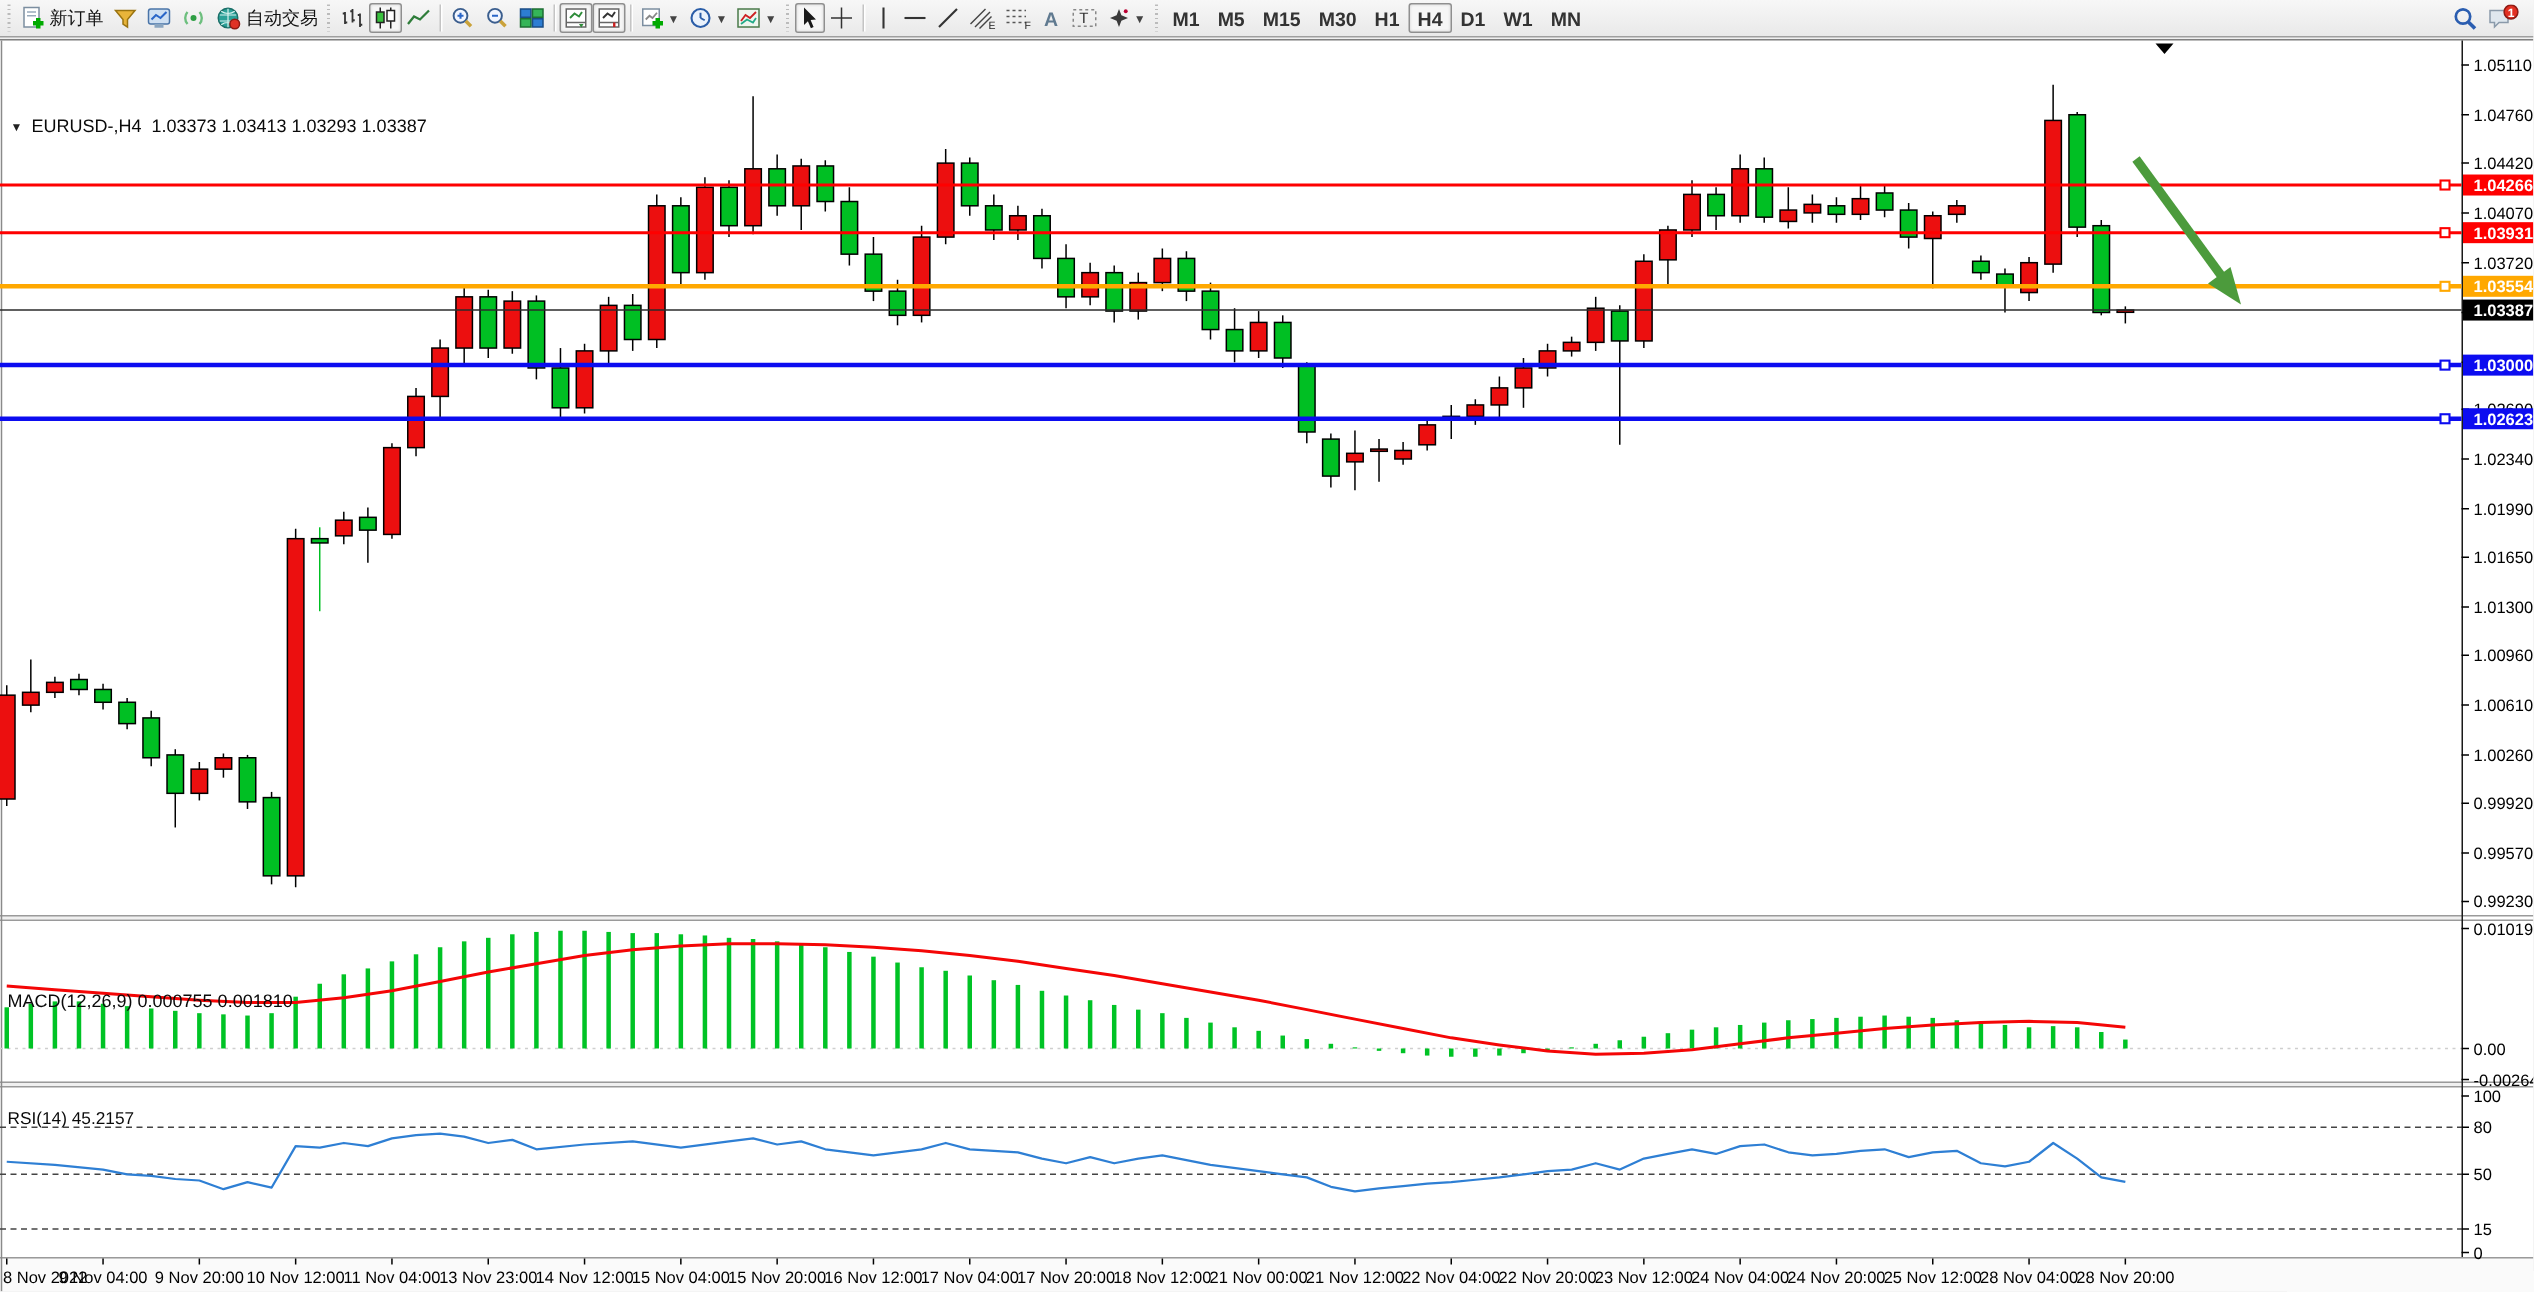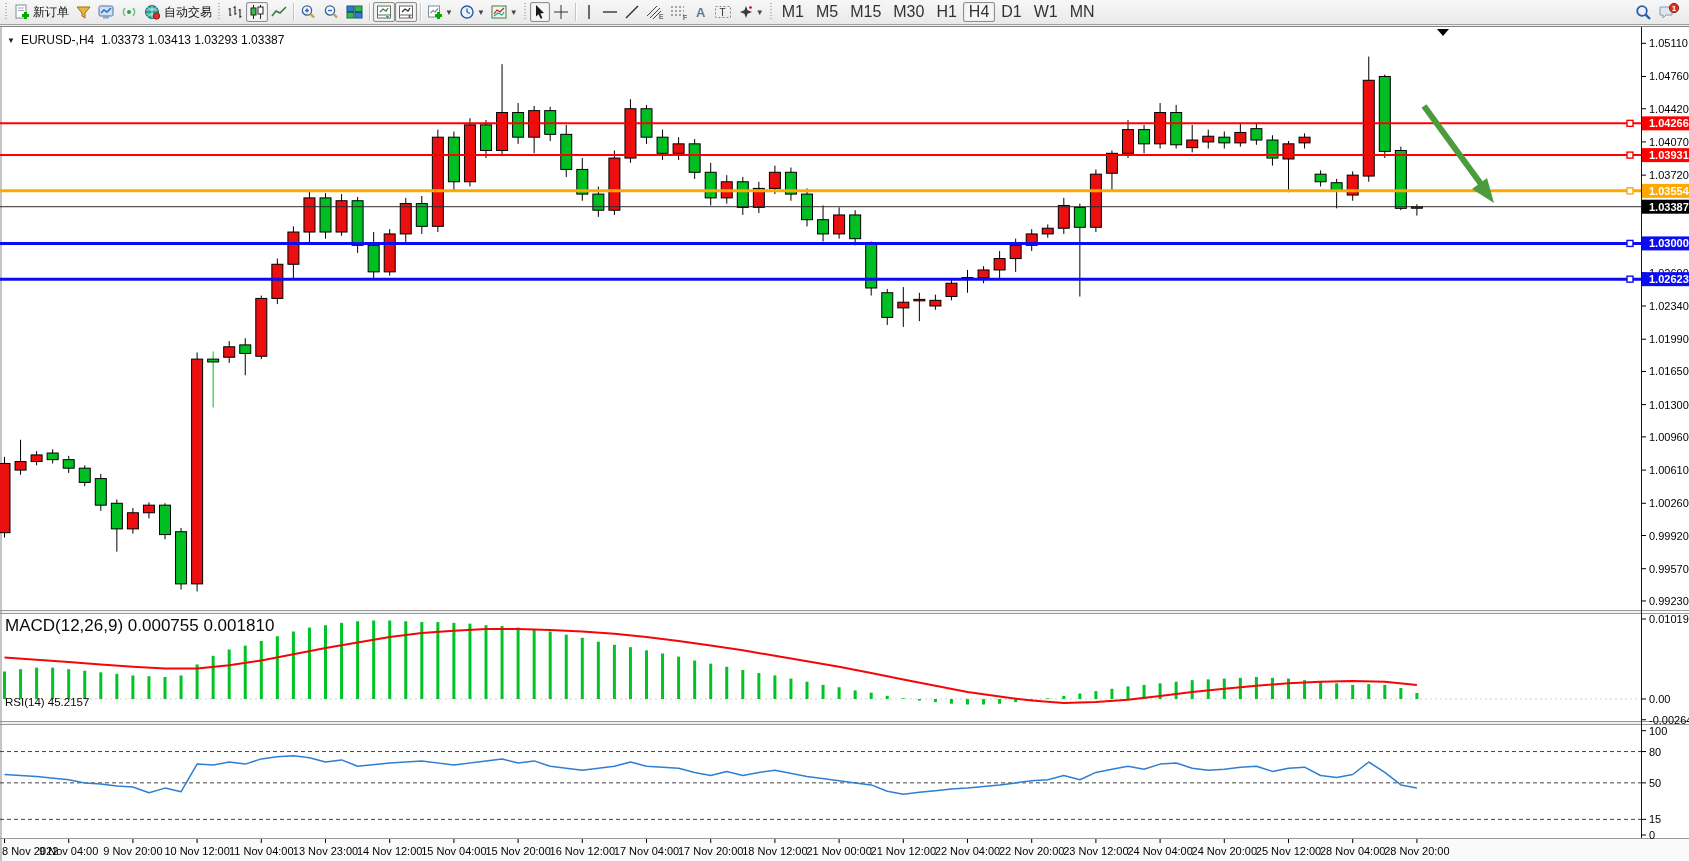--- a/index.html
+++ b/index.html
@@ -10,30 +10,30 @@
     background:linear-gradient(#f7f7f7,#e9e9e9);border-bottom:1px solid #9f9f9f;
     display:flex;align-items:center;box-sizing:border-box;padding-left:2px;}
   .grip{width:5px;height:18px;margin:0 2px;
     background-image:repeating-linear-gradient(#bbb 0 1px,transparent 1px 3px);
     background-size:2px 100%;background-repeat:no-repeat;background-position:1px 0;}
   .tsep{width:1px;height:18px;background:#c4c4c4;margin:0 3px;box-shadow:1px 0 0 #fff;}
   .tbtn{height:20px;min-width:20px;display:flex;align-items:center;justify-content:center;
     border:1px solid transparent;border-radius:2px;padding:0 2px;box-sizing:border-box;color:#111;}
   .tbtn.pressed{background:#f6f6f6;border-color:#8f8f8f;box-shadow:inset 0 0 2px #cfcfcf;}
   .tbtn .lbl{font-size:12px;margin-left:3px;white-space:nowrap;}
-  .tf{font-size:16px;font-weight:400;color:#333;padding:0 5px;}
+  .tf{font-size:13px;font-weight:700;color:#333;padding:0 5px;}
   .dd{font-size:8px;color:#444;margin-left:2px;}
   .spacer{flex:1;}
   svg.ic{display:block;}
   
   #cv{position:absolute;left:0;top:25px;}
-  .ovl{position:absolute;color:#0a0a0a;font-size:12px;white-space:nowrap;z-index:3;}
+  .ovl{position:absolute;color:#0a0a0a;font-size:12px;white-space:nowrap;z-index:3;margin-top:44px;}
   #sym-title{left:7px;top:33px;}
   #sym-title .tri{font-size:8px;color:#222;margin-right:6px;vertical-align:1px;}
-  #macd-label{left:5px;top:616px;font-size:17px;}
+  #macd-label{left:5px;top:616px;font-size:12px;}
   #rsi-label{left:5px;top:696px;font-size:11.5px;}
   svg text{font-family:"Liberation Sans","DejaVu Sans",sans-serif;}
 </style>
 </head>
 <body>
 
 <div id="app">
 
   <div id="toolbar">
     <div class="grip"></div>

